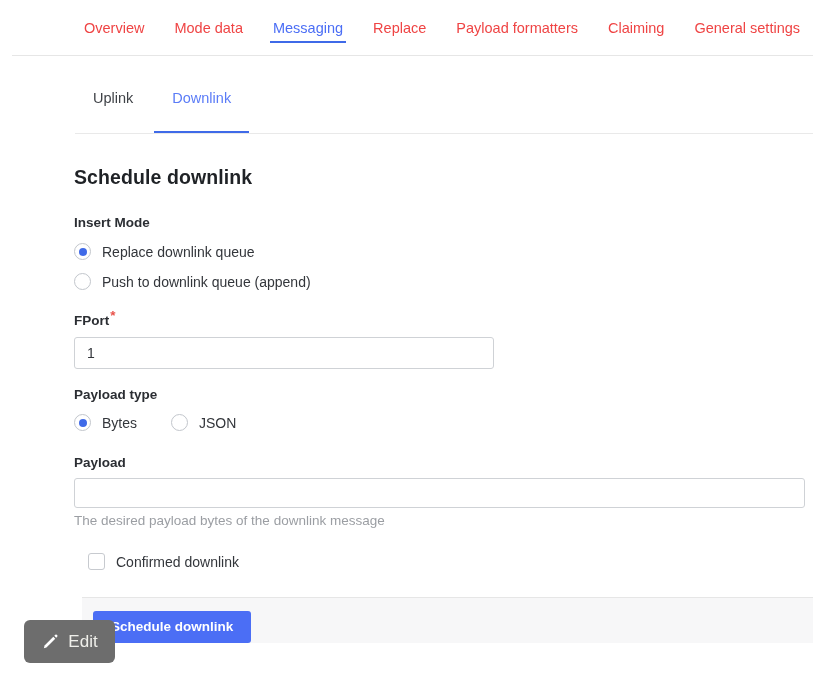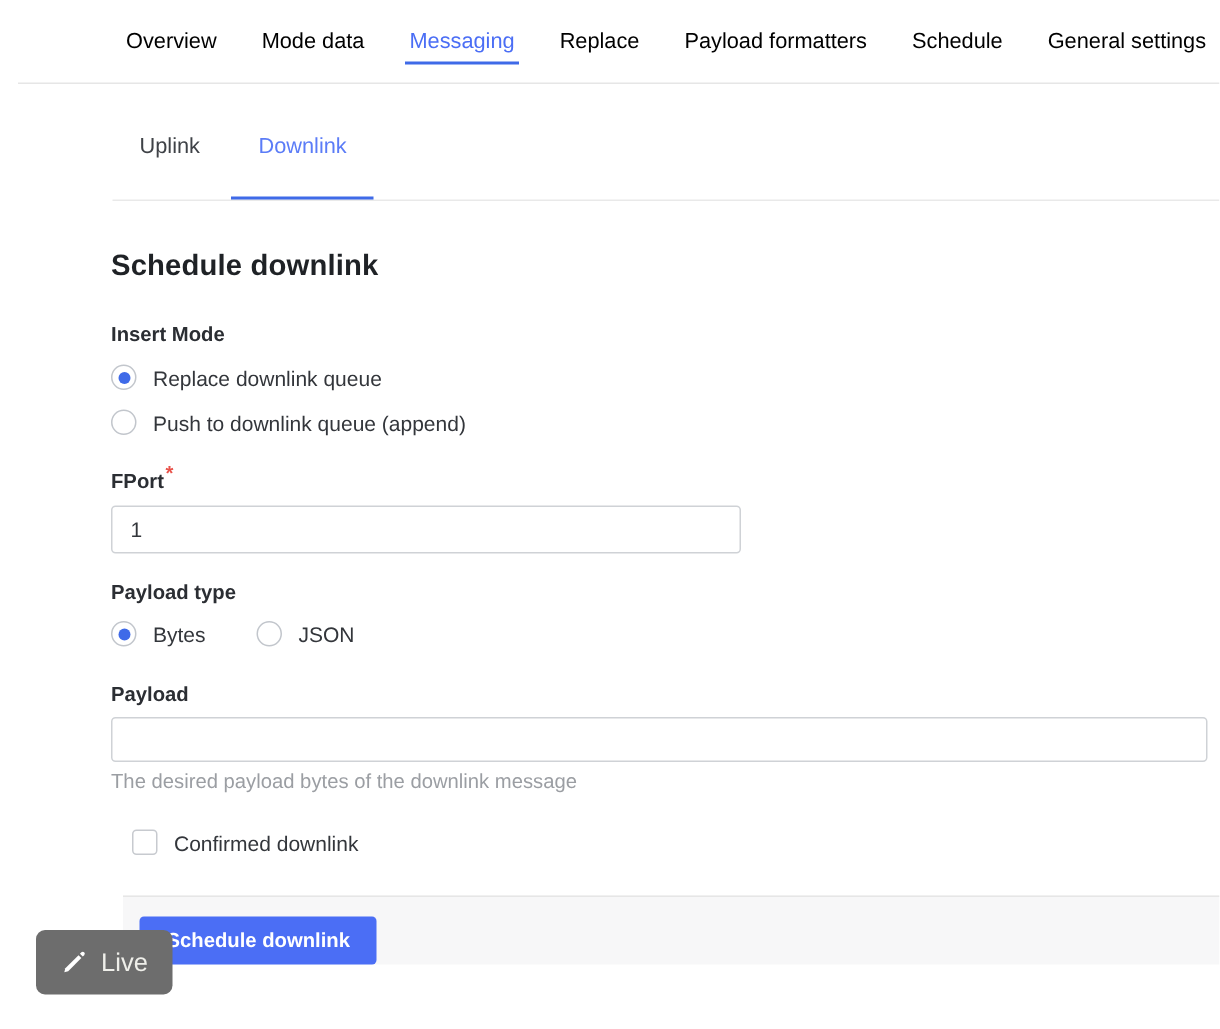--- a/index.html
+++ b/index.html
@@ -38,21 +38,21 @@
     left: 84px;
     top: 0;
     display: flex;
     align-items: center;
     height: 56px;
     gap: 30px;
   }
   .topnav-item {
     position: relative;
     font-size: 14.5px;
-    color: #000000;
+    color: #ef4444;
     line-height: 56px;
     white-space: nowrap;
     cursor: pointer;
   }
   .topnav-item.active {
     color: #4b6ef5;
   }
   .topnav-item.active::after {
     content: "";
     position: absolute;
@@ -306,21 +306,21 @@
     <div class="topnav-item active">
       <span>Messaging</span>
     </div>
     <div class="topnav-item">
       <span>Replace</span>
     </div>
     <div class="topnav-item">
       <span>Payload formatters</span>
     </div>
     <div class="topnav-item">
-      <span>Schedule</span>
+      <span>Claiming</span>
     </div>
     <div class="topnav-item">
       <span>General settings</span>
     </div>
   </div>
 </div>
 <div class="topnav-border"></div>
 
 <div class="subnav">
   <div class="subnav-list">
@@ -372,14 +372,14 @@
 </div>
 
 <div class="footer-bar"></div>
 <button class="submit-button">Schedule downlink</button>
 
 <div class="edit-overlay">
   <svg class="pencil" viewBox="0 0 24 24">
     <path d="M4.5 17.1 L15.6 6.0 L18.0 8.4 L6.9 19.5 L3.6 20.4 Z" fill="#ffffff"></path>
     <path d="M16.8 4.8 L18.0 3.6 A1.7 1.7 0 0 1 20.4 6.0 L19.2 7.2 Z" fill="#ffffff"></path>
   </svg>
-  <span class="edit-label">Live</span>
+  <span class="edit-label">Edit</span>
 </div>
 
 </body></html>

